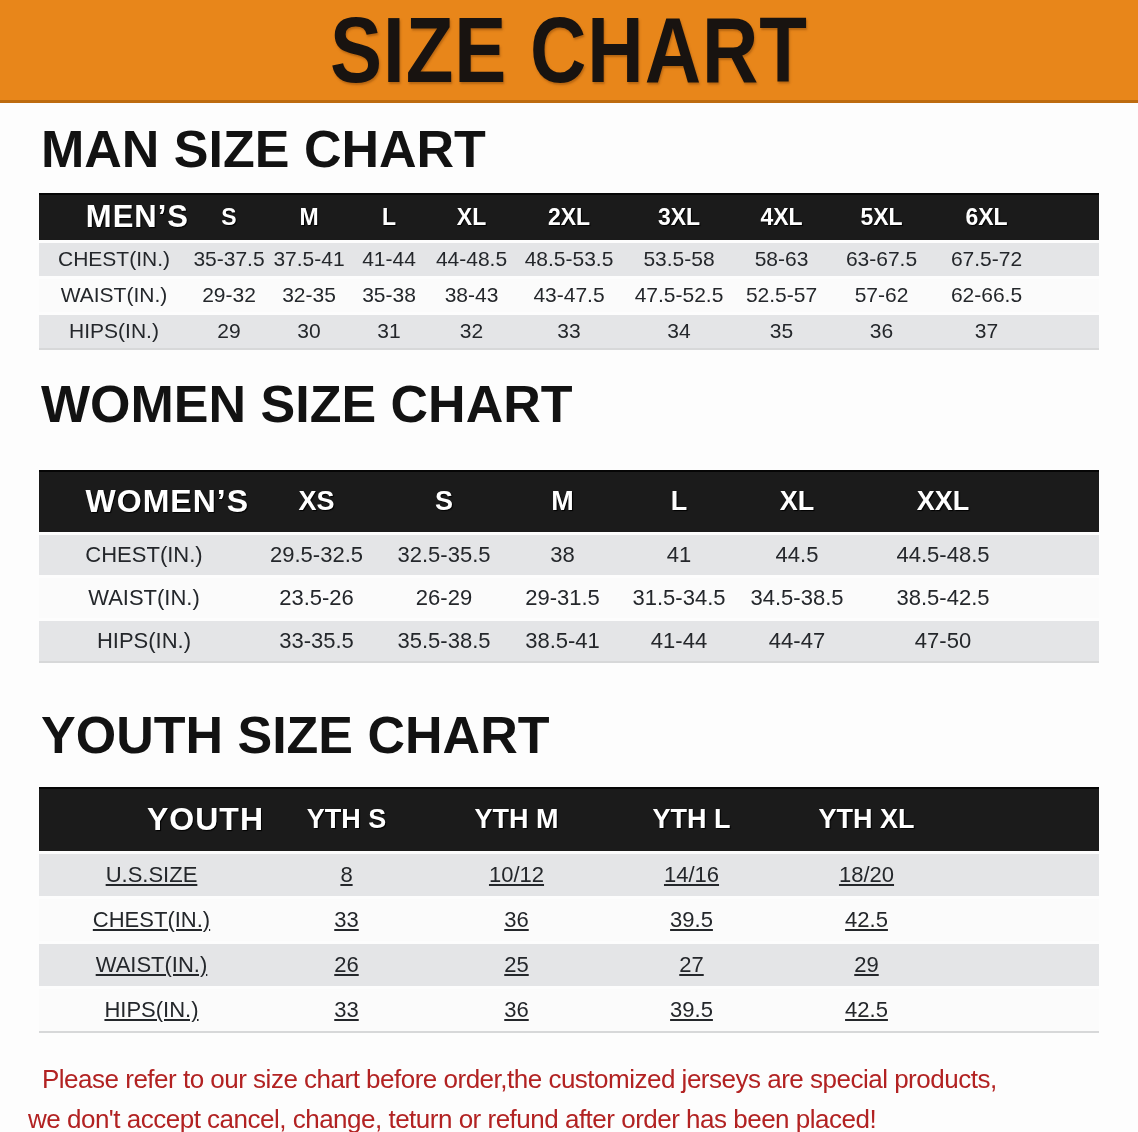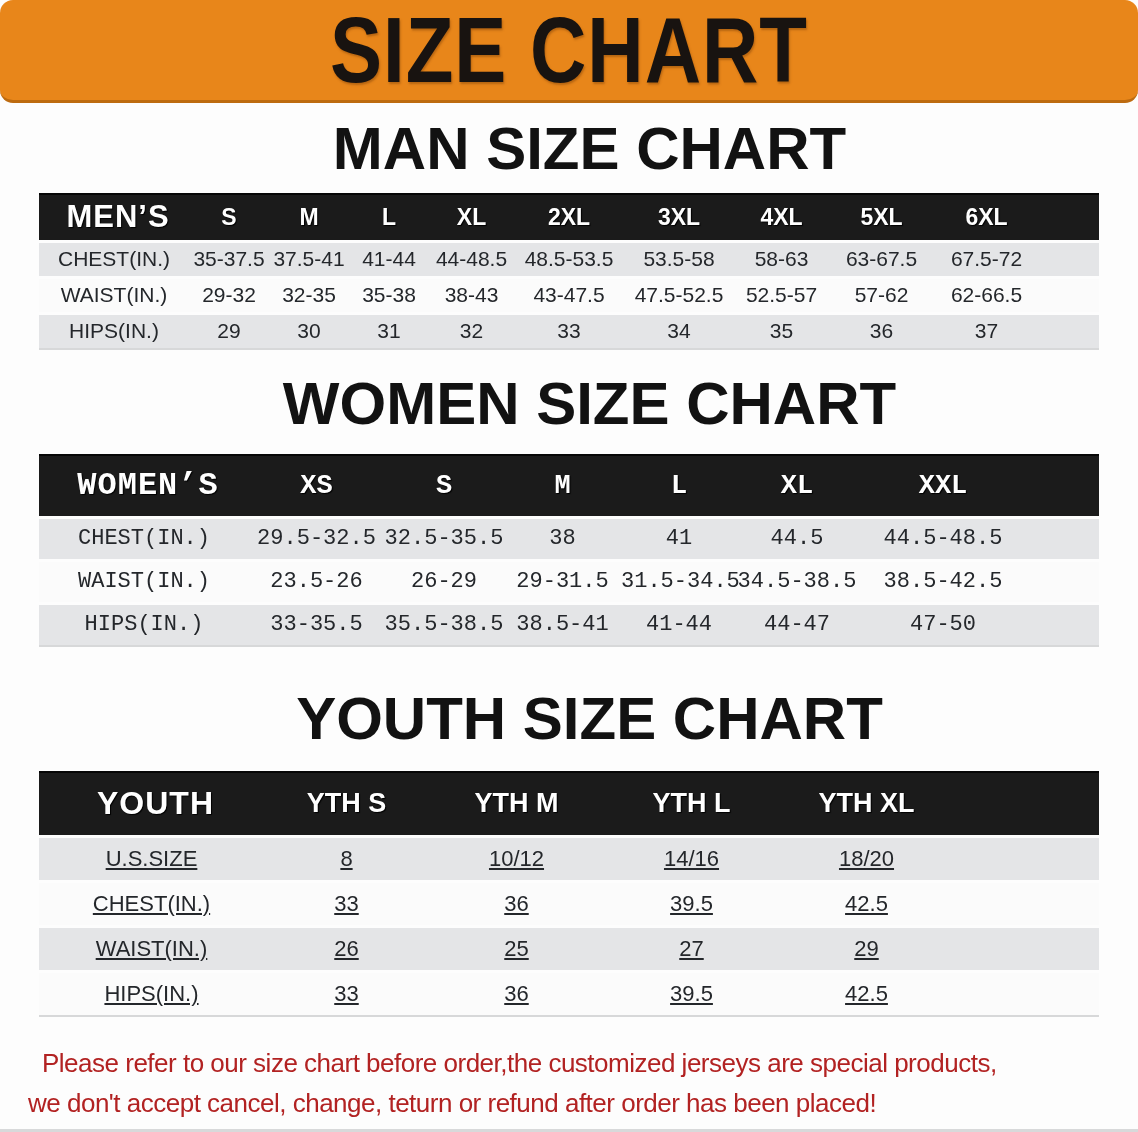--- a/index.html
+++ b/index.html
@@ -12,63 +12,62 @@
   }
   .page { width:1138px; height:1132px; position:relative; }
 
   
   .banner {
     height:103px;
     background:var(--banner-bg,#E8861A);
     border-bottom:3px solid #BD6B10;
     display:flex; align-items:center; justify-content:center;
     overflow:hidden;
-    border-radius:13px;
   }
   .banner-title {
     font-size:78px; font-weight:bold; line-height:1;
     color:var(--banner-text,#181310);
     letter-spacing:1px;
     display:inline-block;
     transform:scaleY(1.18);
     text-shadow:1px 2px 2px rgba(90,40,0,.35);
   }
 
   
   .section-heading {
-    text-align:center;
-    font-size:60px; font-weight:bold; line-height:44px;
+    text-align:left;
+    font-size:52px; font-weight:bold; line-height:44px;
     color:var(--heading-text,#121212);
     letter-spacing:0px;
     margin-left:41px;
   }
   .sec-men   .section-heading { margin-top:24px; }
   .sec-women .section-heading { margin-top:32px; }
   .sec-youth .section-heading { margin-top:50px; }
 
   
   table.size-table {
     width:1060px; margin:0 auto;
     border-collapse:collapse; table-layout:fixed;
   }
   .sec-men   table.size-table { margin-top:22px; }
-  .sec-women table.size-table { margin-top:28px;font-family:Liberation Mono, monospace; }
+  .sec-women table.size-table { margin-top:44px; }
   .sec-youth table.size-table { margin-top:30px; }
 
   table.size-table th {
     background:var(--header-bg,#1B1B1B);
     color:var(--header-text,#FFFFFF);
     border-top:2px solid #060606;
     border-bottom:3px solid #FDFDFD;
     font-weight:bold;
     white-space:nowrap;
     text-shadow:1px 1px 1px #000;
   }
   table.size-table th.title {
-    text-align:center; padding-left:8px; letter-spacing:1px;
+    text-align:right; padding-left:8px; letter-spacing:1px;
   }
   table.size-table th.size { text-align:center; }
   table.size-table td {
     text-align:center; white-space:nowrap;
     color:var(--cell-text,#24272B);
     border-bottom:3px solid #FDFDFD;
   }
   table.size-table tbody tr:nth-child(odd) td { background:var(--row-stripe,#E4E5E7); }
   table.size-table tbody tr:nth-child(even) td { background:#FBFBFB; }
   table.size-table tbody tr:last-child td { border-bottom:2px solid #D7D8D9; }

